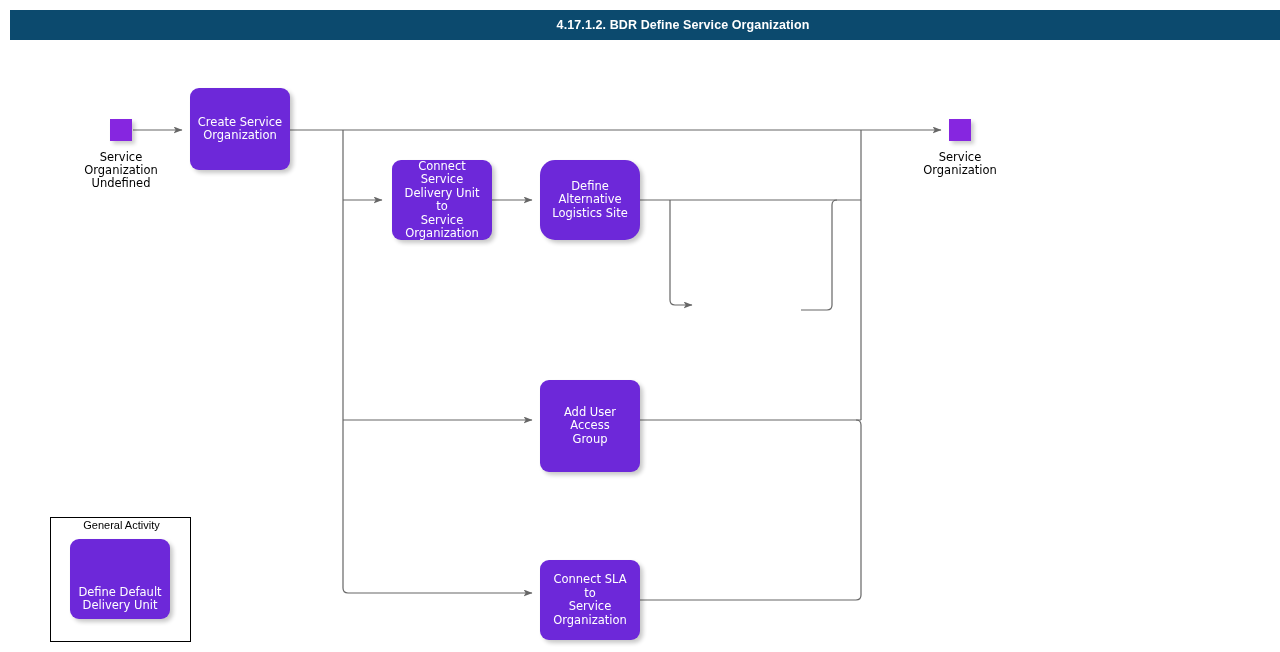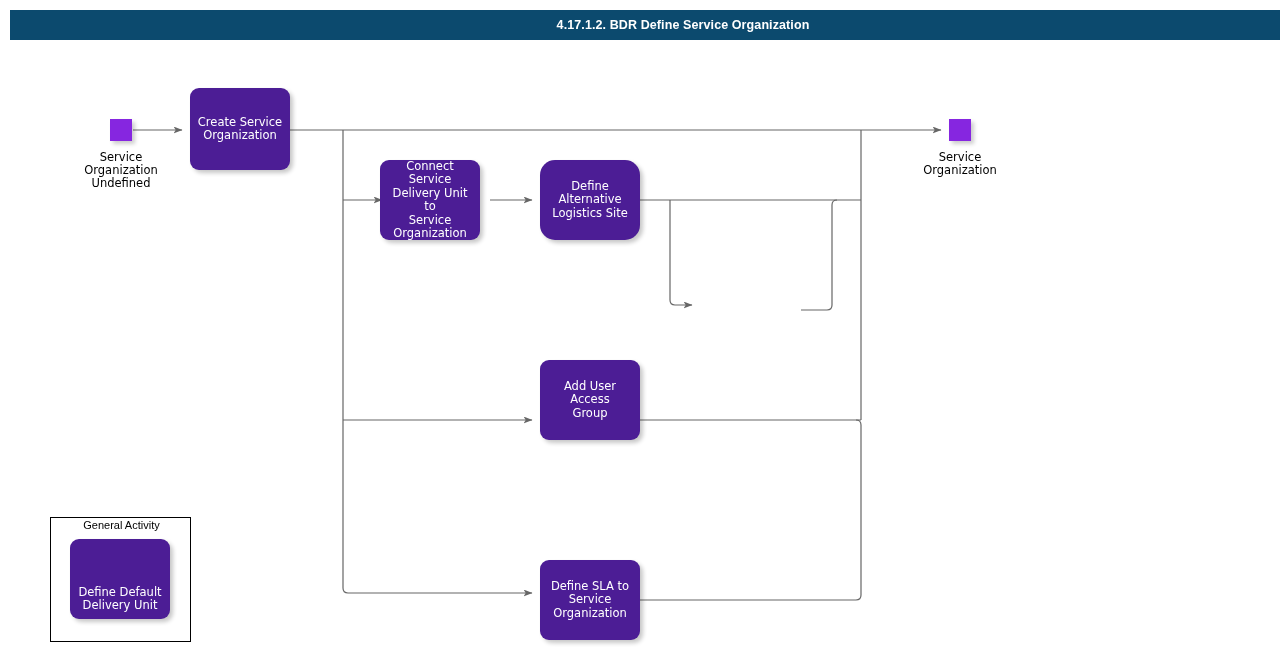--- a/index.html
+++ b/index.html
@@ -47,21 +47,21 @@
     left: 0;
     top: 0;
     width: 1280px;
     height: 652px;
     pointer-events: none;
   }
 
   
   .activity {
     position: absolute;
-    background: #4c1d95;
+    background: #6d28d9;
     border-radius: 9px;
     box-shadow: 3px 3px 4px rgba(0,0,0,0.22);
     color: #ffffff;
     display: flex;
     align-items: center;
     justify-content: center;
     text-align: center;
     font-family: "DejaVu Sans", sans-serif;
     font-size: 11.5px;
     line-height: 13.5px;
@@ -166,41 +166,41 @@
 
   <div class="terminator" style="left:949px; top:119px;"></div>
   <div class="terminator-label" style="left:900px; top:151px; width:120px;">Service
 Organization</div>
 
   <div class="activity" style="left:190px; top:88px; width:100px; height:82px;">
     <span style="white-space:pre-line;">Create Service
 Organization</span>
   </div>
 
-  <div class="activity" style="left:380px; top:160px; width:100px; height:80px;">
+  <div class="activity" style="left:392px; top:160px; width:100px; height:80px;">
     <span style="white-space:pre-line;">Connect Service
 Delivery Unit to
 Service
 Organization</span>
   </div>
 
   <div class="activity" style="left:540px; top:160px; width:100px; height:80px;border-radius:15px;">
     <span style="white-space:pre-line;">Define
 Alternative
 Logistics Site</span>
   </div>
 
 
-  <div class="activity" style="left:540px; top:360px; width:100px; height:80px;">
+  <div class="activity" style="left:540px; top:380px; width:100px; height:92px;">
     <span style="white-space:pre-line;">Add User Access
 Group</span>
   </div>
 
   <div class="activity" style="left:540px; top:560px; width:100px; height:80px;">
-    <span style="white-space:pre-line;">Define SLA to
+    <span style="white-space:pre-line;">Connect SLA to
 Service
 Organization</span>
   </div>
 
   <div id="legend">
     <div id="legend-title">General Activity</div>
   </div>
   <div class="activity" style="left:70px; top:539px; width:100px; height:80px;">
     <span style="white-space:pre-line;margin-top:40px;">Define Default
 Delivery Unit</span>

